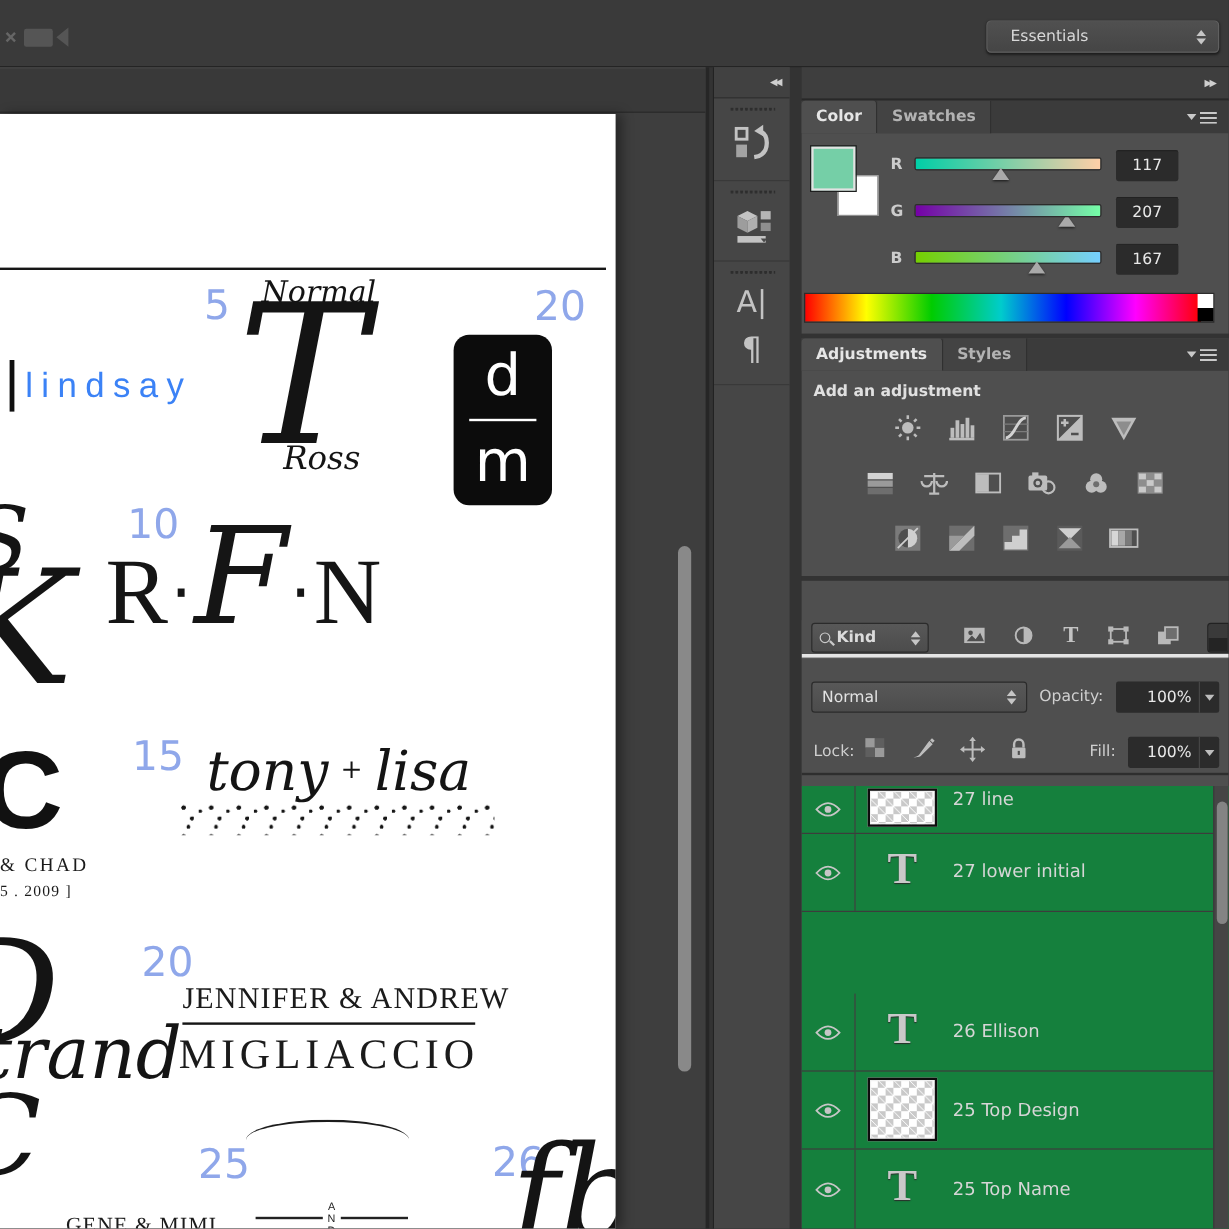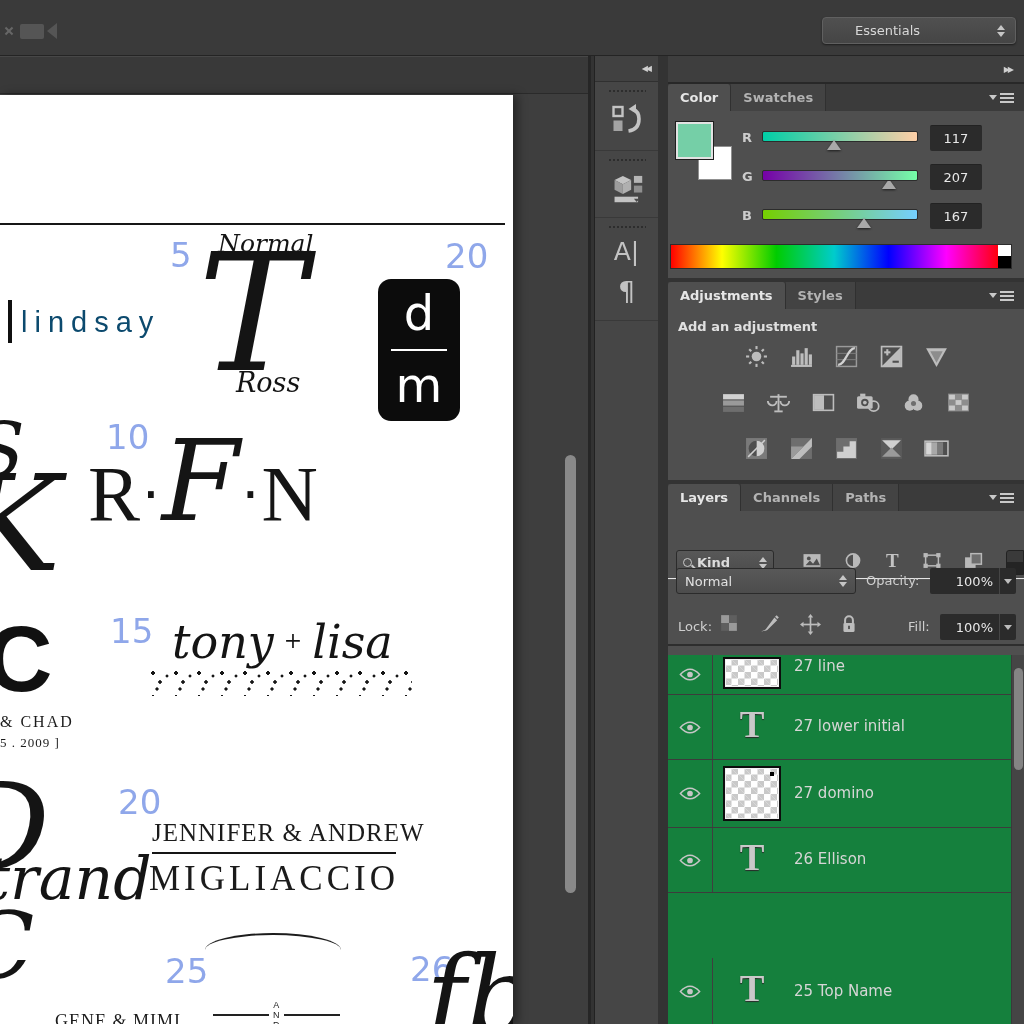--- a/index.html
+++ b/index.html
@@ -7,40 +7,40 @@
   body { font-family:"DejaVu Sans",sans-serif; -webkit-font-smoothing:antialiased; }
   #stage { position:relative; width:1024px; height:1024px; background:#333; }
 
   
   #topbar { position:absolute; left:0; top:0; width:1024px; height:56px; background:#3a3a3a; border-bottom:1px solid #242424; }
   .tl-star { position:absolute; left:4px; top:26px; width:10px; height:10px; opacity:.55; }
   .tl-star:before,.tl-star:after { content:""; position:absolute; left:0; top:4px; width:10px; height:2px; background:#8a8a8a; }
   .tl-star:before { transform:rotate(45deg);} .tl-star:after { transform:rotate(-45deg);}
   .tl-cam { position:absolute; left:20px; top:24px; width:24px; height:15px; background:#5c5c5c; border-radius:2px; opacity:.8; }
   .tl-chev { position:absolute; left:47px; top:23px; width:0; height:0; border-top:8px solid transparent; border-bottom:8px solid transparent; border-right:10px solid #5c5c5c; opacity:.8; }
-  #workspace { position:absolute; right:8px; top:17px; width:194px; height:27px; background:linear-gradient(#505050,#454545); border:1px solid #606060; border-radius:4px; box-shadow:0 1px 2px rgba(0,0,0,.5); display:flex; align-items:center; padding:0 10px 0 32px; color:#d8d8d8; font-size:13px; }
+  #workspace { position:absolute; right:8px; top:17px; width:194px; height:27px; background:linear-gradient(#505050,#454545); border:1px solid #606060; border-radius:4px; box-shadow:0 1px 2px rgba(0,0,0,.5); display:flex; align-items:center; padding:0 10px 0 19px; color:#d8d8d8; font-size:13px; }
   #workspace .lbl { flex:1; }
 
   .updn { display:inline-flex; flex-direction:column; gap:2px; align-items:center; }
   .updn i { display:block; width:0; height:0; border-left:4px solid transparent; border-right:4px solid transparent; }
   .updn .u { border-bottom:5px solid #c6c6c6; } .updn .d { border-top:5px solid #c6c6c6; }
 
   
   #docwin { position:absolute; left:0; top:56px; width:591px; height:968px; background:#3e3e3e; border-right:3px solid #262626; overflow:hidden; }
   #doctitle { position:absolute; left:0; top:0; width:100%; height:38px; background:#393939; border-bottom:1px solid #2a2a2a; box-shadow:inset 0 1px 0 #474747; }
   #canvas { position:absolute; left:0; top:39px; width:513px; height:929px; background:#fff; overflow:hidden; box-shadow:5px 0 9px rgba(0,0,0,.38); }
   #docscroll { position:absolute; left:565px; top:399px; width:11px; height:438px; border-radius:6px; background:#898989; }
 
   
   .num { position:absolute; color:#8fa7ea; font-size:34px; }
   .script { font-family:"DejaVu Serif",serif; font-style:italic; color:#141414; }
   .serifc { font-family:"Liberation Serif",serif; color:#1b1b1b; }
   #cv-line { position:absolute; left:0; top:128px; width:505px; height:2px; background:#161616; }
   #cv-lindsay-bar { position:absolute; left:8px; top:205px; width:4px; height:43px; background:#101010; }
-  #cv-lindsay { position:absolute; left:21px; top:211px; font-size:29px; letter-spacing:7px; color:#0c4a6e; font-family:"Liberation Sans",sans-serif; }
+  #cv-lindsay { position:absolute; left:21px; top:211px; font-size:29px; letter-spacing:7px; color:#3b82f6; font-family:"Liberation Sans",sans-serif; }
   #cv-melanie { position:absolute; left:218px; top:134px; font-size:25px; }
   #cv-bigT { position:absolute; left:198px; top:138px; font-size:162px; line-height:1; }
   #cv-ross { position:absolute; left:236px; top:272px; font-size:27px; }
   #cv-domino { position:absolute; left:378px; top:184px; width:82px; height:142px; background:#0c0c0c; border-radius:13px; color:#fff; text-align:center; }
   #cv-domino .d1 { position:absolute; top:6px; width:100%; font-size:48px; }
   #cv-domino .bar { position:absolute; top:70px; left:13px; width:56px; height:2px; background:#fff; }
   #cv-domino .d2 { position:absolute; bottom:8px; width:100%; font-size:48px; }
   #cv-rfn { position:absolute; left:88px; top:342px; display:flex; align-items:baseline; }
   #cv-rfn .cap { font-size:78px; font-family:"Liberation Serif",serif; color:#151515; }
   #cv-rfn .dot { font-size:56px; color:#151515; margin:0 2px; position:relative; top:-6px; }
@@ -107,21 +107,21 @@
 
   
   #p-adj { top:226px; height:198px; }
   #adj-head { position:absolute; left:10px; top:37px; font-size:13px; font-weight:bold; color:#e0e0e0; }
   .adjrow { position:absolute; left:0; width:356px; display:flex; justify-content:center; gap:17px; }
   .adj { width:28px; height:24px; display:flex; align-items:center; justify-content:center; }
   .adj svg { display:block; }
 
   
   #p-layers { top:428px; height:540px; overflow:hidden; }
-  #filter-row { position:absolute; left:0; top:32px; width:356px; height:32px; border-bottom:1px solid #e5e5e5; box-shadow:0 1px 0 #5a5a5a;margin-top:31px; }
+  #filter-row { position:absolute; left:0; top:32px; width:356px; height:32px; border-bottom:3px solid #e5e5e5; box-shadow:0 1px 0 #5a5a5a; }
   #kind { position:absolute; left:8px; top:3px; width:98px; height:25px; background:linear-gradient(#585858,#4c4c4c); border:1px solid #2b2b2b; border-radius:3px; display:flex; align-items:center; padding:0 6px; gap:5px; color:#dcdcdc; font-size:13px; font-weight:bold; }
   .mag { width:9px; height:9px; border:1.6px solid #c9c9c9; border-radius:50%; position:relative; flex:none; }
   .mag:after { content:""; position:absolute; left:7px; top:7px; width:5px; height:1.6px; background:#c9c9c9; transform:rotate(45deg); }
   #kind .updn { margin-left:auto; }
   .fico { position:absolute; top:5px; color:#c3c3c3; }
   .fico.t { font-size:19px; font-weight:bold; font-family:"Liberation Serif",serif; top:3px; }
   #ftoggle { position:absolute; right:0; top:3px; width:18px; height:25px; background:linear-gradient(#3a3a3a 0 50%,#242424 50% 100%); border:1px solid #222; border-radius:3px 0 0 3px; }
   #blend-row { position:absolute; left:0; top:80px; width:356px; height:36px; }
   #blend { position:absolute; left:8px; top:4px; width:180px; height:26px; background:linear-gradient(#585858,#4c4c4c); border:1px solid #2b2b2b; border-radius:3px; display:flex; align-items:center; padding:0 8px; color:#e2e2e2; font-size:13px;gap:28px; }
   #blend .updn { margin-left:auto; }
@@ -467,29 +467,20 @@
               <rect x="2" y="5" width="5.5" height="12" fill="#d6d6d6"></rect>
               <rect x="7.5" y="5" width="5.5" height="12" fill="#a8a8a8"></rect>
               <rect x="13" y="5" width="5.5" height="12" fill="#7a7a7a"></rect>
               <rect x="18.5" y="5" width="3.5" height="12" fill="#4f4f4f"></rect>
             </svg>
           </span>
       </div>
     </div>
 
     <div class="panel" id="p-layers">
-      <div class="tabbar">
-        <span class="tab active">Layers</span>
-        <span class="tab">Channels</span>
-        <span class="tab">Paths</span>
-        <span class="menu-btn">
-            <span class="tri"></span>
-            <span class="lines"></span>
-          </span>
-      </div>
 
       <div id="filter-row">
         <div id="kind">
           <span class="mag"></span>
           <span>Kind</span>
           <span class="updn">
               <i class="u"></i>
               <i class="d"></i>
             </span>
         </div>
@@ -597,42 +588,42 @@
           <span class="eyecell">
               <svg width="22" height="15" viewBox="0 0 24 16">
                 <path d="M1.5 8 Q12 -3.5 22.5 8 Q12 19.5 1.5 8 Z" fill="none" stroke="#c6c6c6" stroke-width="1.6"></path>
                 <circle cx="12" cy="8" r="3.1" fill="#c6c6c6"></circle>
               </svg>
             </span>
           <span class="tthumb" style="top:8px;">T</span>
           <span class="lname" style="top:22px;">27 lower initial</span>
         </div>
 
-        <div class="lrow" style="top:105px;height:68px;">
-          <span class="eyecell">
-              <svg width="22" height="15" viewBox="0 0 24 16">
-                <path d="M1.5 8 Q12 -3.5 22.5 8 Q12 19.5 1.5 8 Z" fill="none" stroke="#c6c6c6" stroke-width="1.6"></path>
-                <circle cx="12" cy="8" r="3.1" fill="#c6c6c6"></circle>
-              </svg>
-            </span>
-          <span class="lthumb checker dotmark" style="top:6px;height:55px;"></span>
-          <span class="lname" style="top:24px;">27 domino</span>
-        </div>
 
         <div class="lrow" style="top:173px;height:65px;">
           <span class="eyecell">
               <svg width="22" height="15" viewBox="0 0 24 16">
                 <path d="M1.5 8 Q12 -3.5 22.5 8 Q12 19.5 1.5 8 Z" fill="none" stroke="#c6c6c6" stroke-width="1.6"></path>
                 <circle cx="12" cy="8" r="3.1" fill="#c6c6c6"></circle>
               </svg>
             </span>
           <span class="tthumb" style="top:8px;">T</span>
           <span class="lname" style="top:22px;">26 Ellison</span>
         </div>
 
+        <div class="lrow" style="top:238px;height:65px;">
+          <span class="eyecell">
+              <svg width="22" height="15" viewBox="0 0 24 16">
+                <path d="M1.5 8 Q12 -3.5 22.5 8 Q12 19.5 1.5 8 Z" fill="none" stroke="#c6c6c6" stroke-width="1.6"></path>
+                <circle cx="12" cy="8" r="3.1" fill="#c6c6c6"></circle>
+              </svg>
+            </span>
+          <span class="lthumb checker" style="top:5px;height:53px;"></span>
+          <span class="lname" style="top:23px;">25 Top Design</span>
+        </div>
 
         <div class="lrow" style="top:303px;height:66px;border-bottom:none;">
           <span class="eyecell">
               <svg width="22" height="15" viewBox="0 0 24 16">
                 <path d="M1.5 8 Q12 -3.5 22.5 8 Q12 19.5 1.5 8 Z" fill="none" stroke="#c6c6c6" stroke-width="1.6"></path>
                 <circle cx="12" cy="8" r="3.1" fill="#c6c6c6"></circle>
               </svg>
             </span>
           <span class="tthumb" style="top:9px;">T</span>
           <span class="lname" style="top:24px;">25 Top Name</span>

